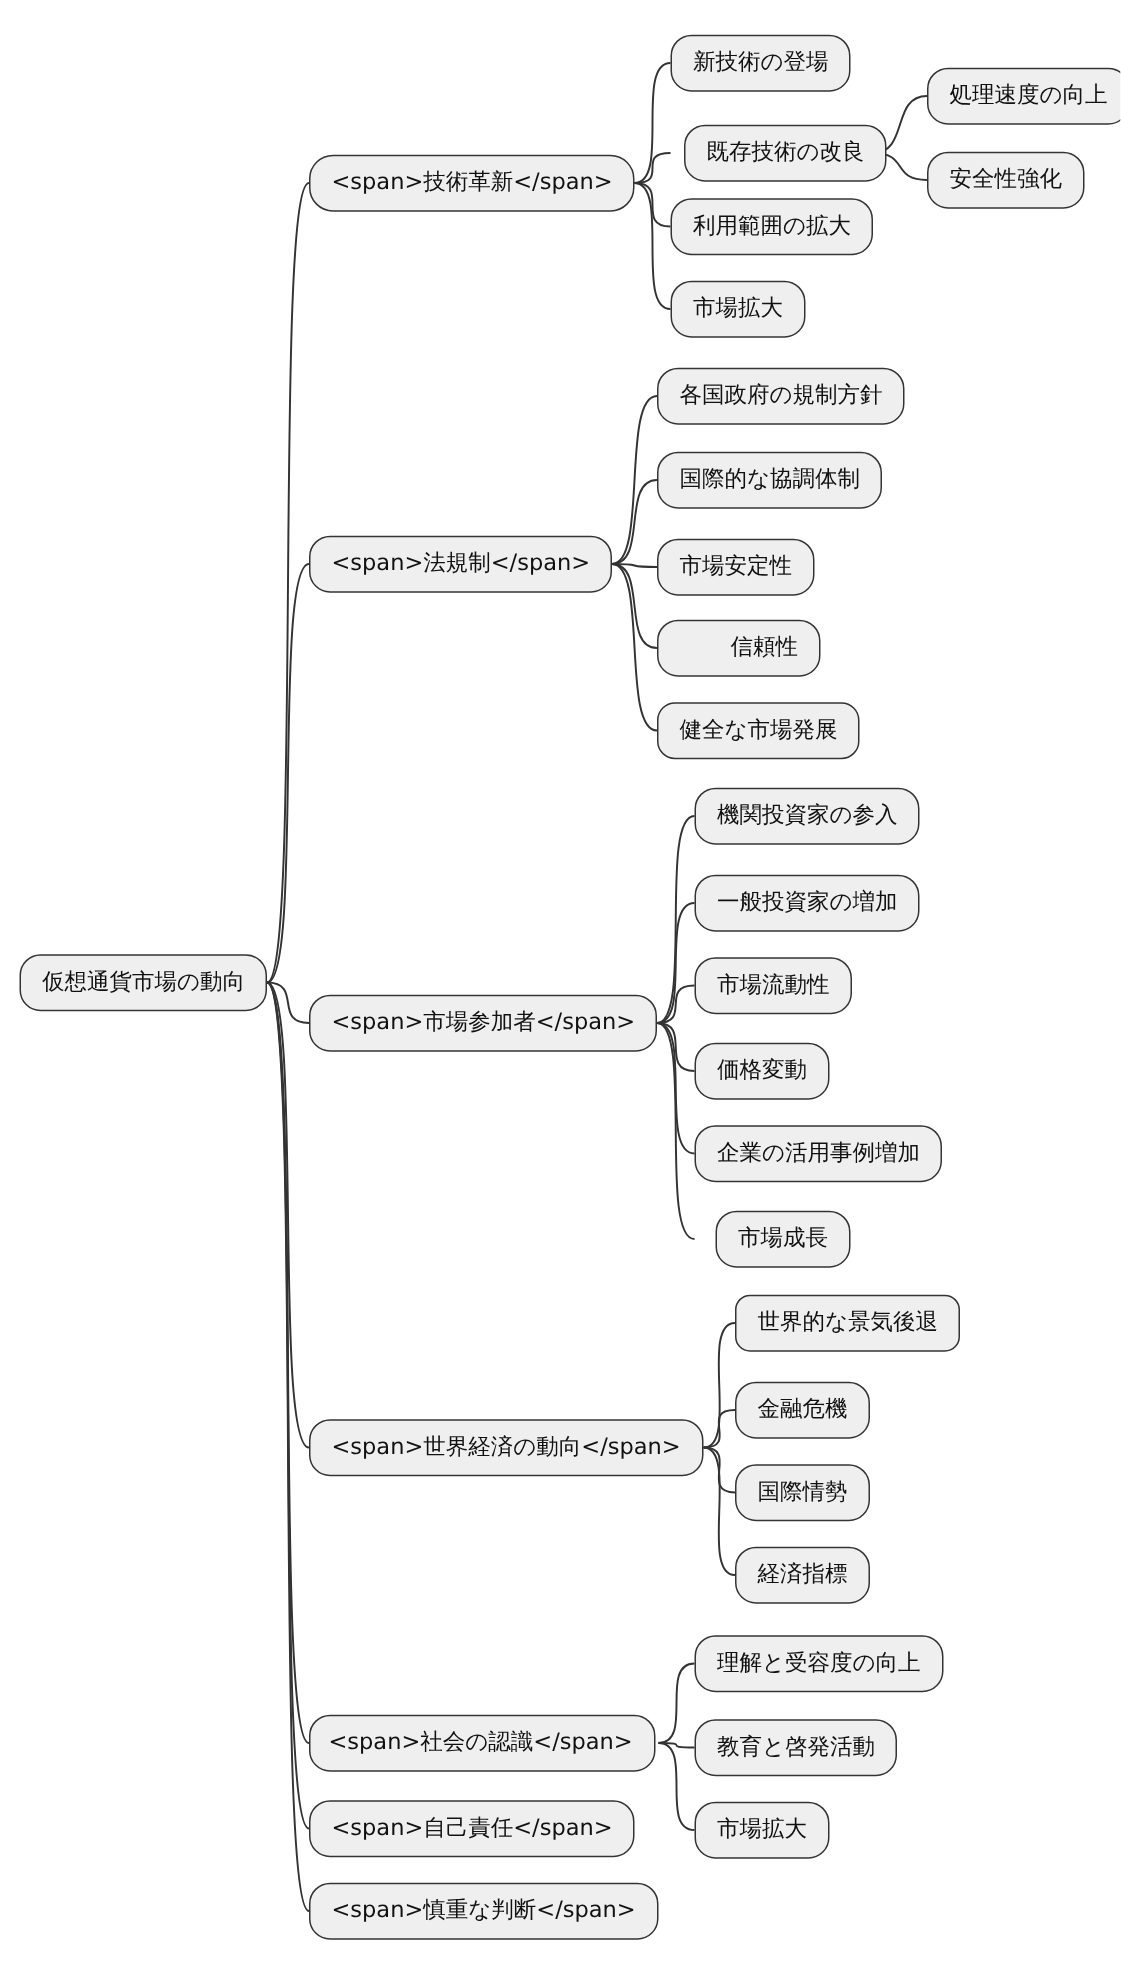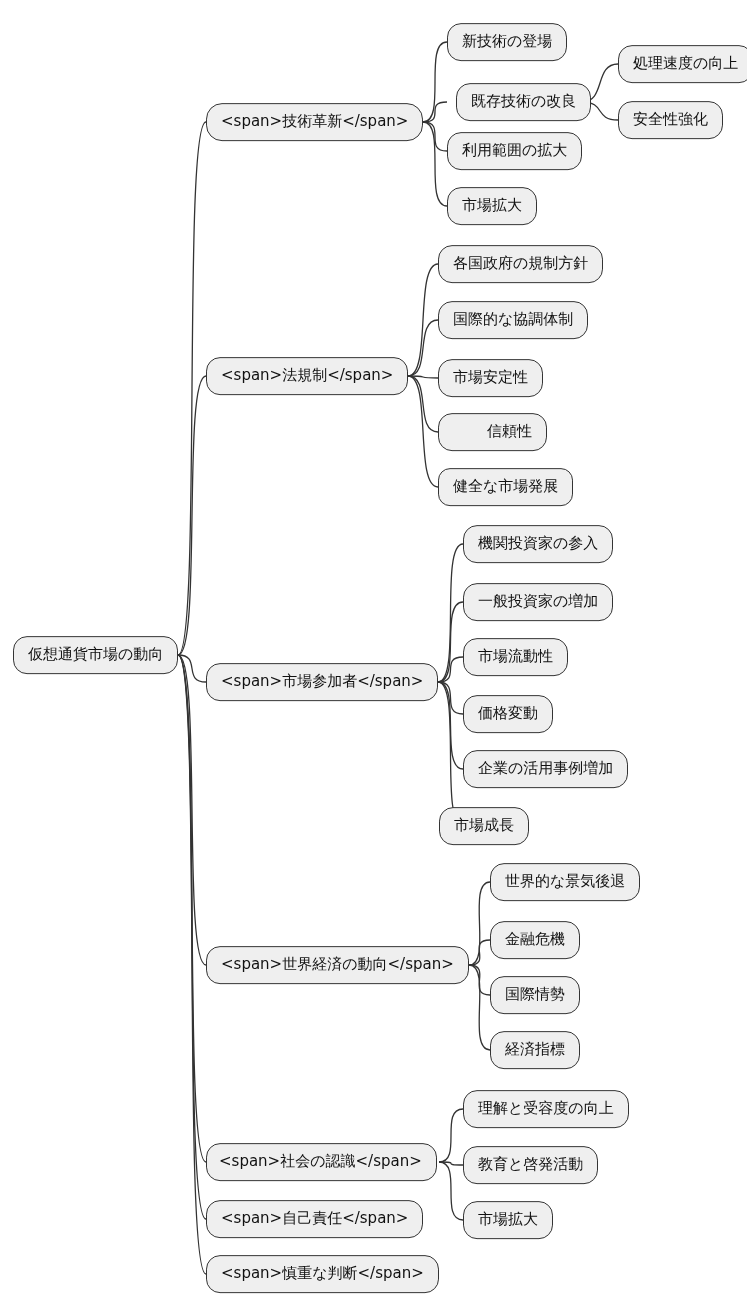--- a/index.html
+++ b/index.html
@@ -92,23 +92,23 @@
       <div class="node" style="left: 438px; top: 320px;">国際的な協調体制</div>
       <div class="node" style="left: 438px; top: 378px;">市場安定性</div>
       <div class="node" style="left: 438px; top: 432px; padding-left: 48px;">信頼性</div>
       <div class="node" style="left: 438px; top: 487px; border-radius: 12px;">健全な市場発展</div>
       <div class="node" style="left: 206px; top: 682px;">&lt;span&gt;市場参加者&lt;/span&gt;</div>
       <div class="node" style="left: 447px; top: 544px; margin-left: 16px;">機関投資家の参入</div>
       <div class="node" style="left: 463px; top: 602px;">一般投資家の増加</div>
       <div class="node" style="left: 463px; top: 657px;">市場流動性</div>
       <div class="node" style="left: 463px; top: 714px;">価格変動</div>
       <div class="node" style="left: 463px; top: 769px;">企業の活用事例増加</div>
-      <div class="node" style="left: 439px; top: 826px;">市場成長</div>
+      <div class="node" style="left: 477px; top: 826px;">市場成長</div>
       <div class="node" style="left: 206px; top: 965px;">&lt;span&gt;世界経済の動向&lt;/span&gt;</div>
-      <div class="node" style="left: 490px; top: 882px;">世界的な景気後退</div>
+      <div class="node" style="left: 490px; top: 882px; border-radius: 10px;">世界的な景気後退</div>
       <div class="node" style="left: 490px; top: 940px;">金融危機</div>
       <div class="node" style="left: 490px; top: 995px;">国際情勢</div>
       <div class="node" style="left: 490px; top: 1050px;">経済指標</div>
       <div class="node" style="left: 206px; top: 1162px; padding-left: 12px;">&lt;span&gt;社会の認識&lt;/span&gt;</div>
       <div class="node" style="left: 463px; top: 1109px;">理解と受容度の向上</div>
       <div class="node" style="left: 463px; top: 1165px;">教育と啓発活動</div>
       <div class="node" style="left: 463px; top: 1220px;">市場拡大</div>
       <div class="node" style="left: 206px; top: 1219px;">&lt;span&gt;自己責任&lt;/span&gt;</div>
       <div class="node" style="left: 206px; top: 1274px;">&lt;span&gt;慎重な判断&lt;/span&gt;</div>
     </div>

